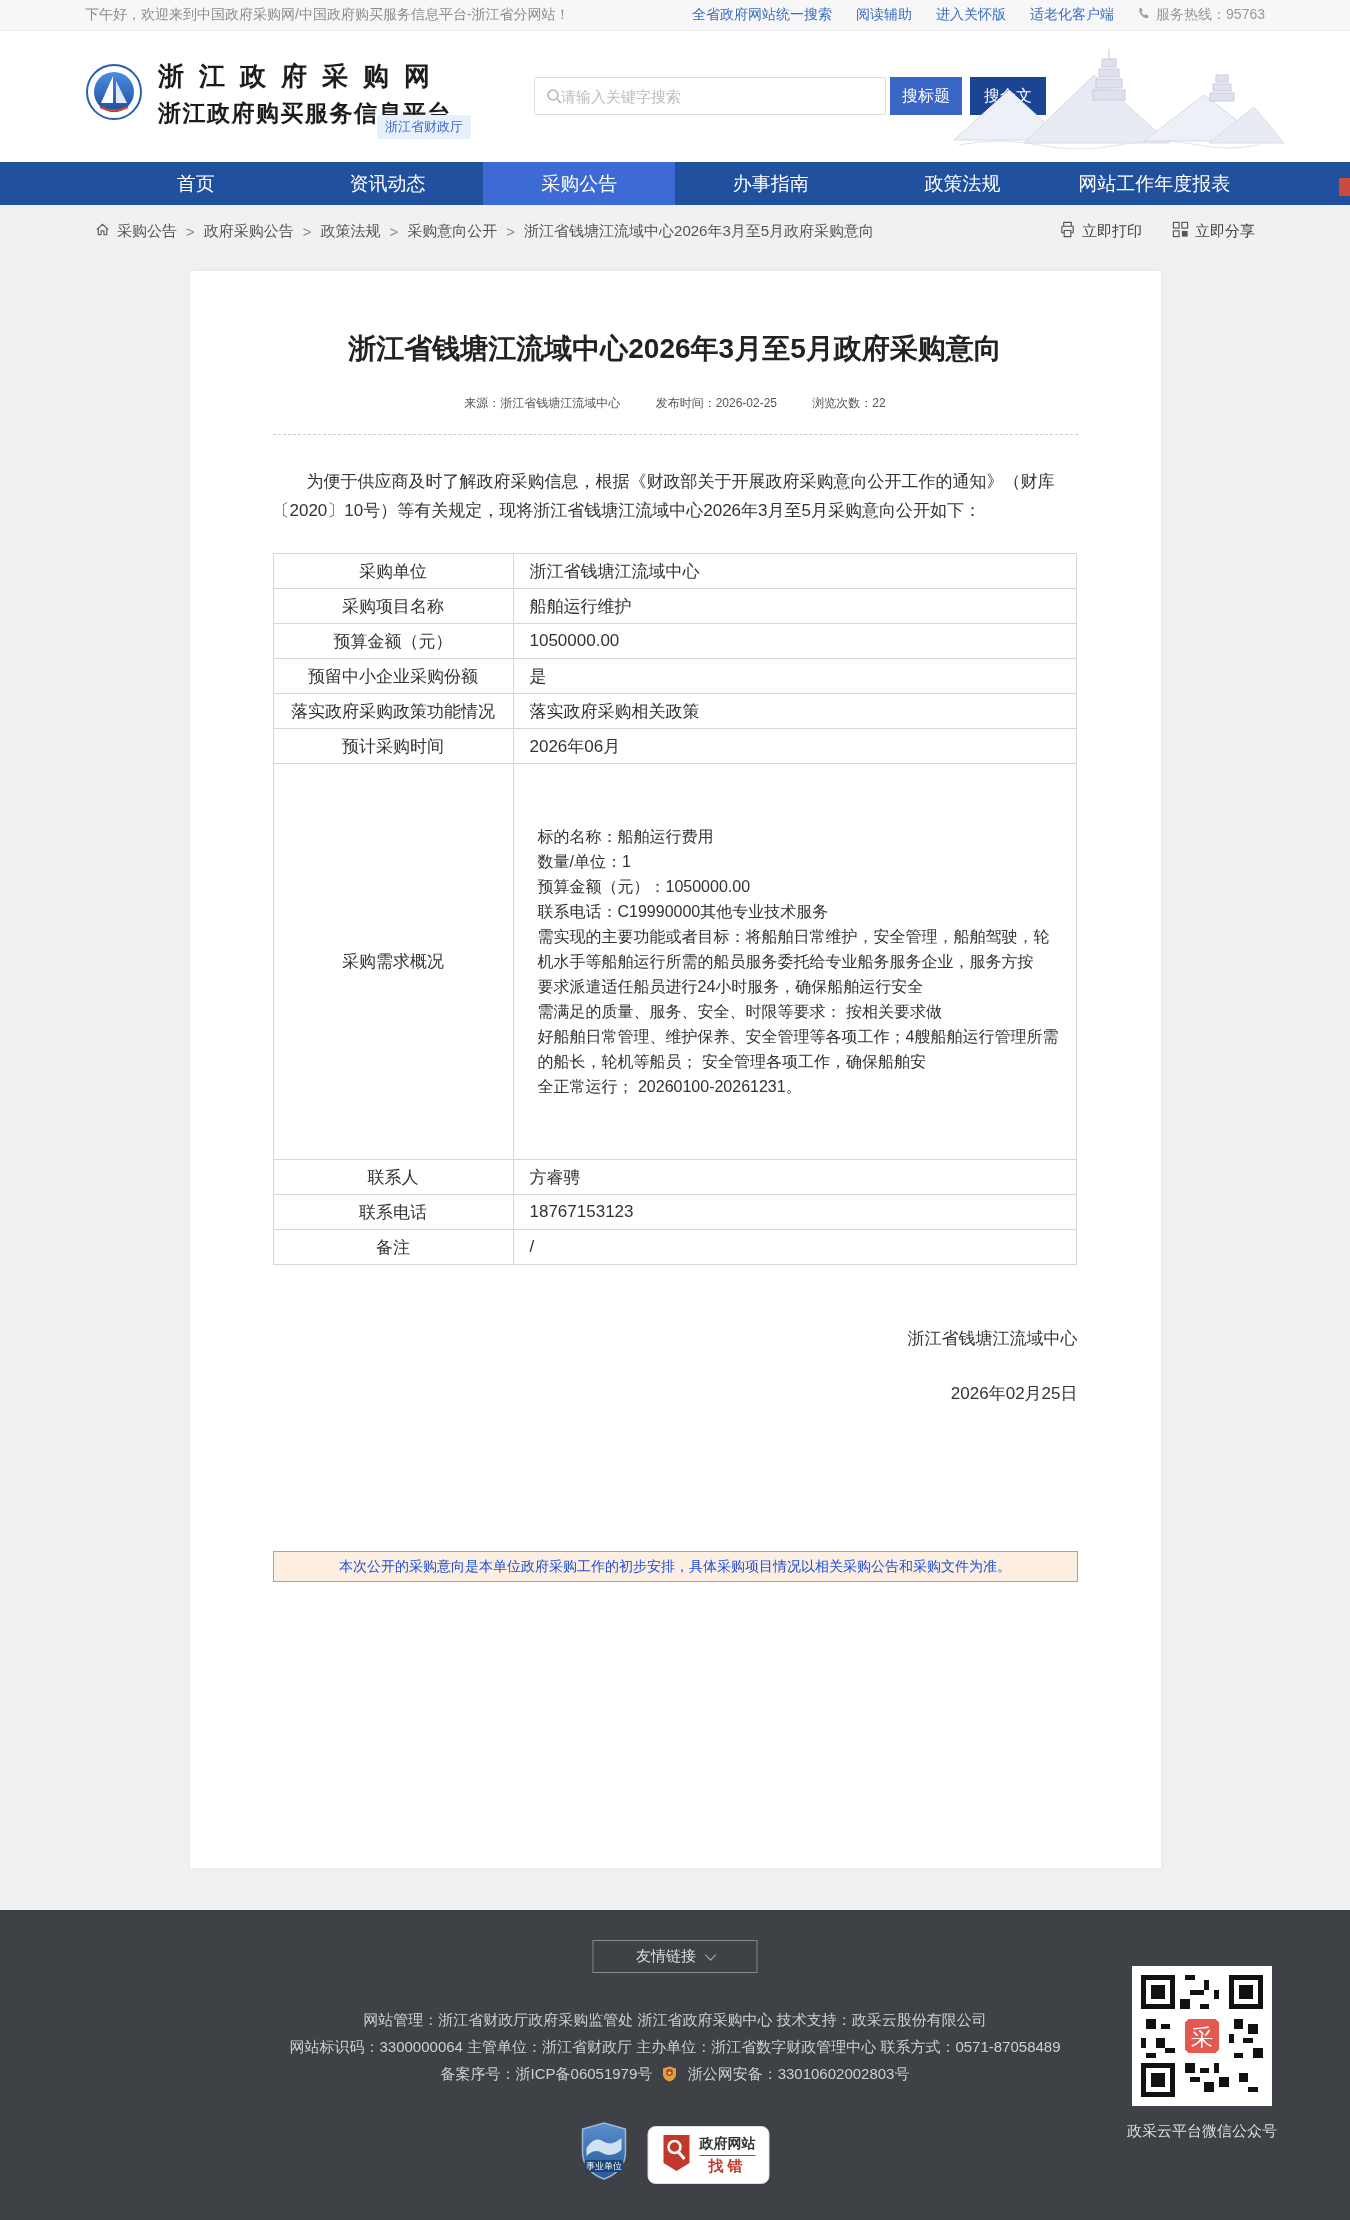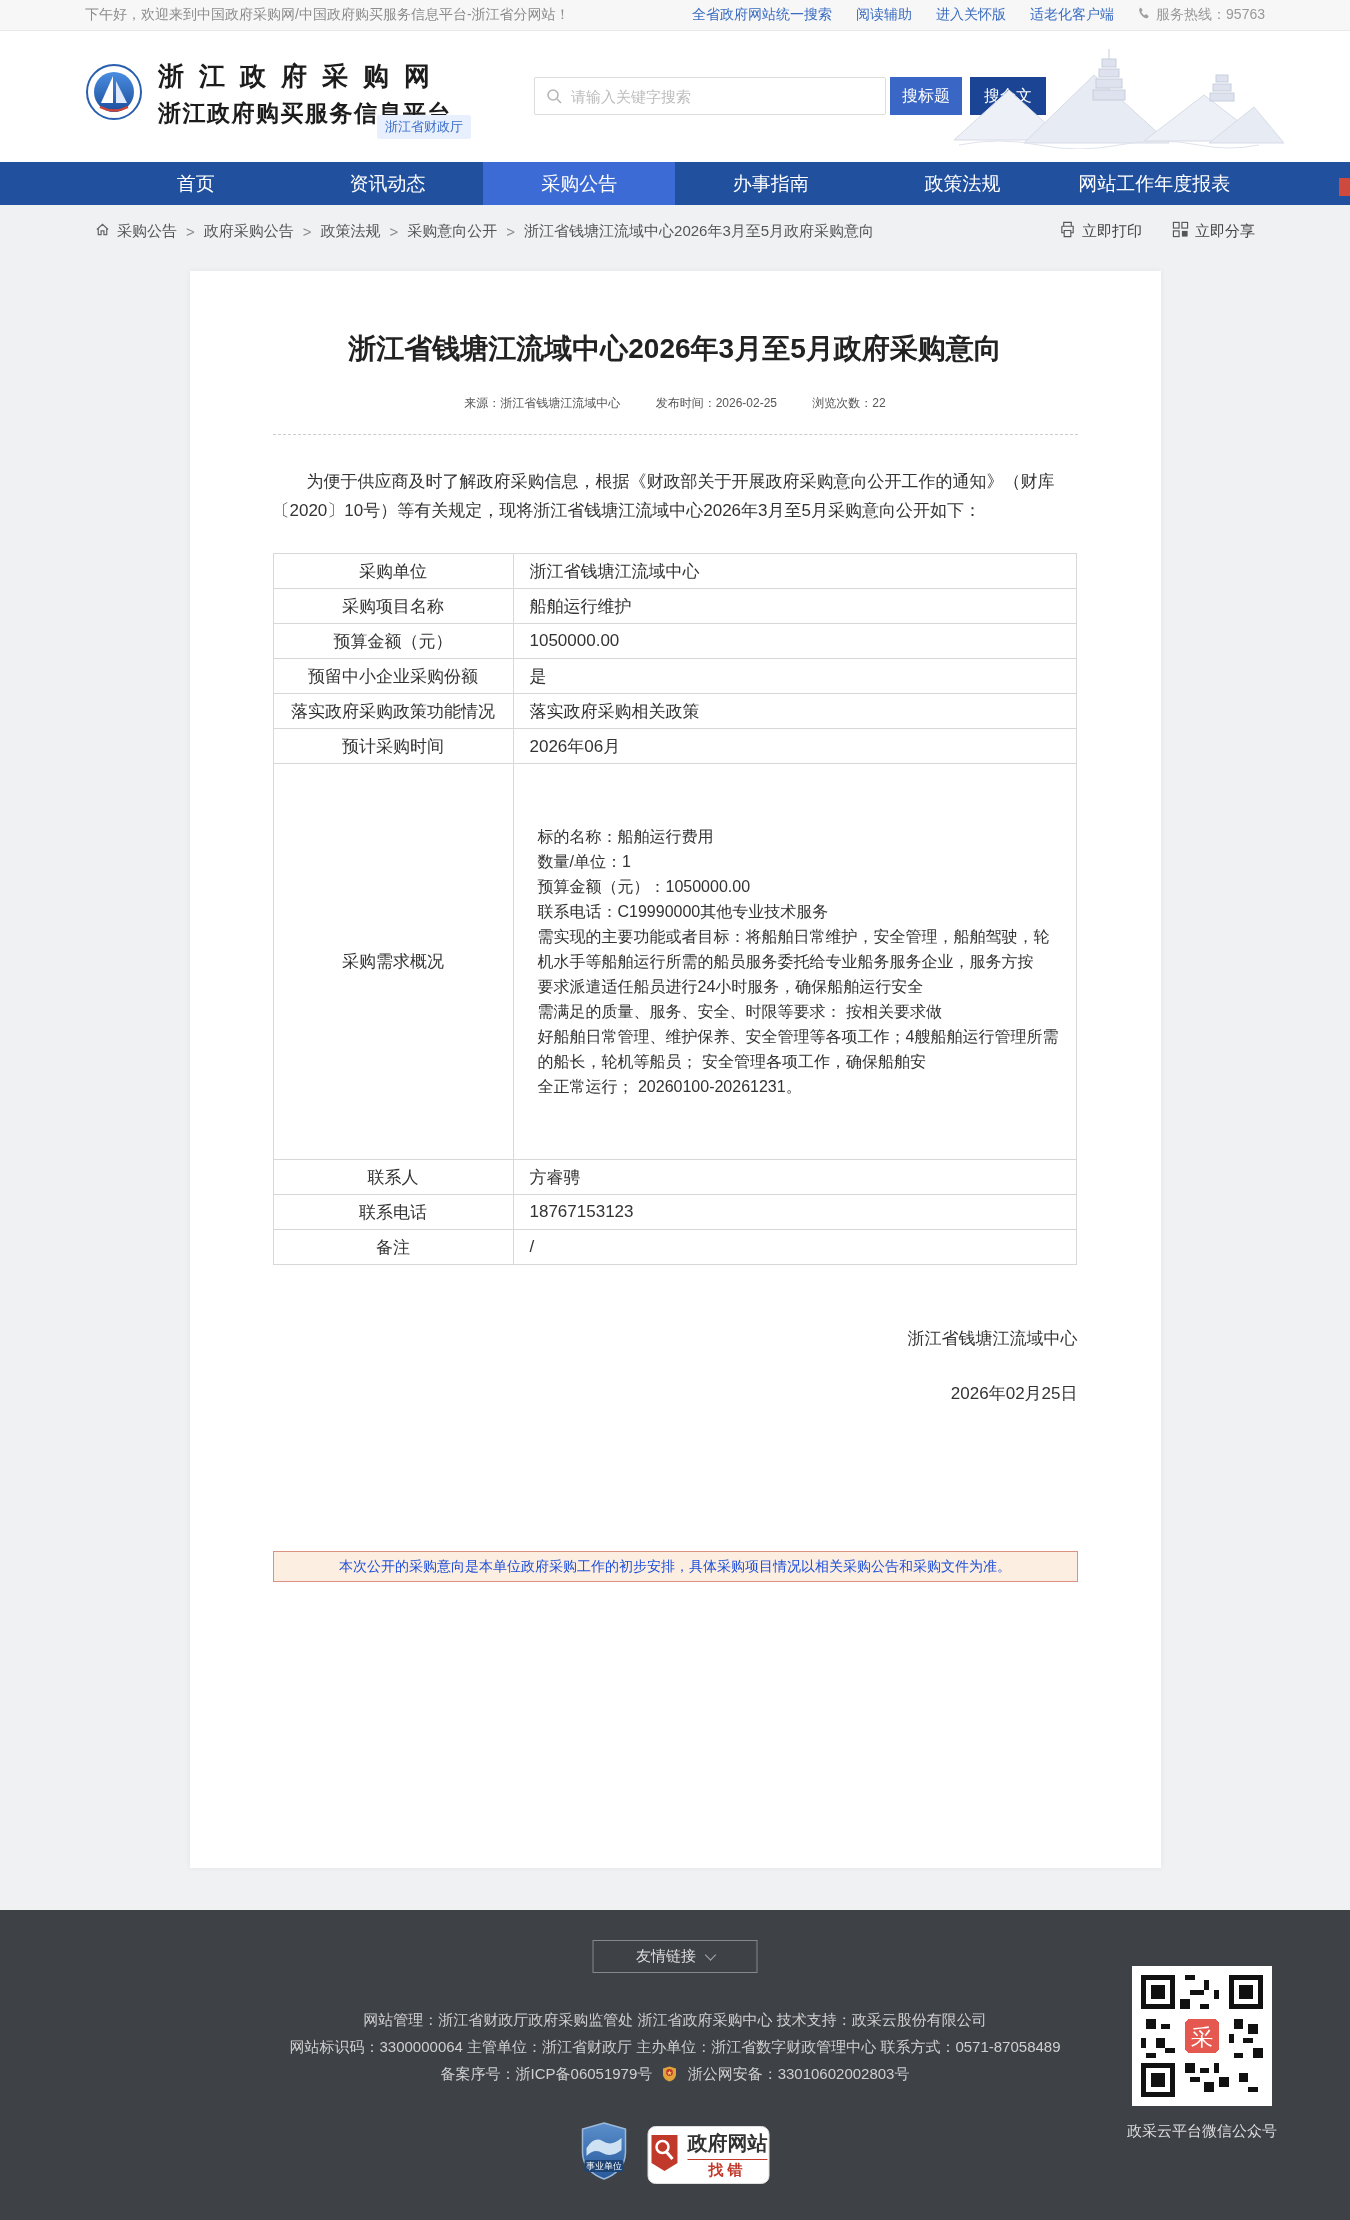--- a/index.html
+++ b/index.html
@@ -17,21 +17,21 @@
   
   .header{ height:131px; background:#fff; position:relative; }
   .logo-wrap{ position:absolute; left:85px; top:28px; display:flex; gap:15px; align-items:center;}
   .site-text .t1{ font-size:26px; font-weight:bold; color:#1c1c1c; letter-spacing:15px; white-space:nowrap;}
   .site-text .t2{ font-size:23px; font-weight:bold; color:#1c1c1c; letter-spacing:1.5px; margin-top:4px; white-space:nowrap;}
   .dept-badge{ position:absolute; left:377px; top:84px; background:#e7f0fc; color:#3a6bc9;
     font-size:13px; padding:3px 8px; border-radius:2px; white-space:nowrap;}
   .search-wrap{ position:absolute; left:534px; top:46px; display:flex; }
   .search-box{ position:relative; }
   .search-input{ width:352px; height:38px; border:1px solid #ddd; border-radius:2px;
-    padding:0 10px 0 36px; font-size:15px; color:#333; outline:none; background:#fff;}
+    padding:0 10px 0 26px; font-size:15px; color:#333; outline:none; background:#fff;}
   .search-input::placeholder{ color:#bdbdbd; }
   .mag{ position:absolute; left:12px; top:11px; }
   .btn-search{ height:38px; border:none; color:#fff; font-size:16px; cursor:pointer; }
   .btn-title{ width:72px; margin-left:4px; background:#3a66c6; }
   .btn-full{ width:76px; margin-left:8px; background:#1b4494; }
   .deco{ position:absolute; right:66px; top:14px; }
   .edge-marker{ position:absolute; right:0; top:147px; width:11px; height:18px; background:#ce4a3e; z-index:6;}
   
   .nav{ height:43px; background:#20509e; }
   .nav-inner{ width:1150px; height:100%; margin:0 auto; display:flex; }
@@ -77,21 +77,21 @@
     transform:rotate(45deg); margin-top:-4px; }
   .foot-lines{ position:absolute; top:96px; width:100%; text-align:center; font-size:15px; line-height:26px; }
   .foot-lines .ln{ margin-top:1px; }
   .foot-link{ color:#cfcfcf; cursor:pointer; }
   .sec-badge{ display:inline-block; vertical-align:-3px; margin:0 6px; }
   .badges-row{ position:absolute; top:212px; left:50%; transform:translateX(-50%);
     display:flex; gap:20px; align-items:flex-end; }
   .err-badge{ width:122px; height:58px; background:#fff; border-radius:8px; border:1px solid #e0e0e0;
     display:flex; align-items:center; justify-content:center; gap:8px; cursor:pointer;}
   .err-text{ display:flex; flex-direction:column; align-items:center; }
-  .err-t1{ font-size:20px; font-weight:bold; color:#333; }
+  .err-t1{ font-size:14px; font-weight:bold; color:#333; }
   .err-t2{ font-size:15px; font-weight:bold; color:#c0392b; letter-spacing:4px;
     border-top:1px solid #c0392b; margin-top:2px; padding-top:1px; width:100%; text-align:center;}
   .qr-box{ position:absolute; right:78px; top:56px; width:140px; height:140px; background:#fff; padding:9px; }
   .qr-caption{ position:absolute; right:68px; top:212px; width:160px; text-align:center; font-size:15px; color:#ddd; }
 </style>
 </head>
 <body>
 
 <div class="topbar">
   <span>下午好，欢迎来到中国政府采购网/中国政府购买服务信息平台-浙江省分网站！</span>

